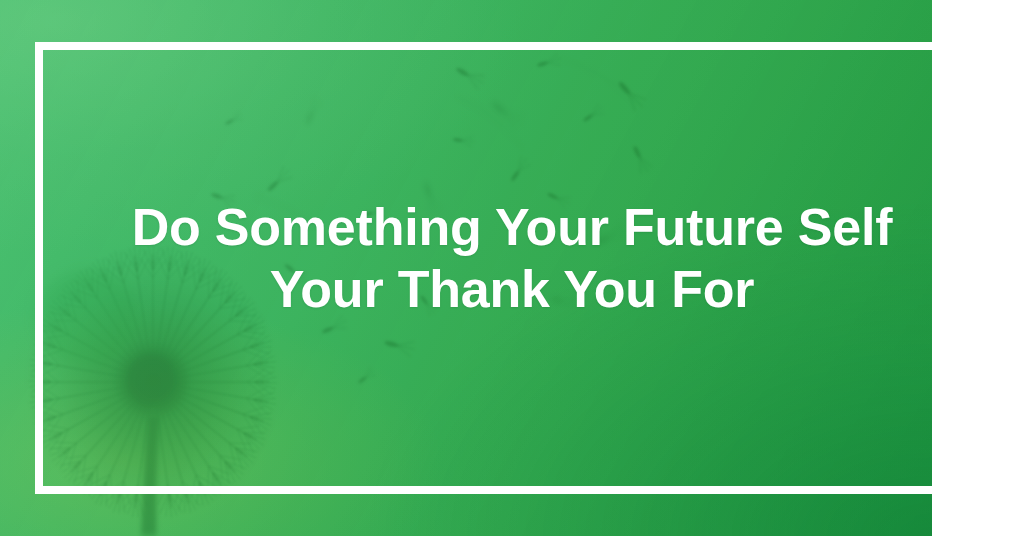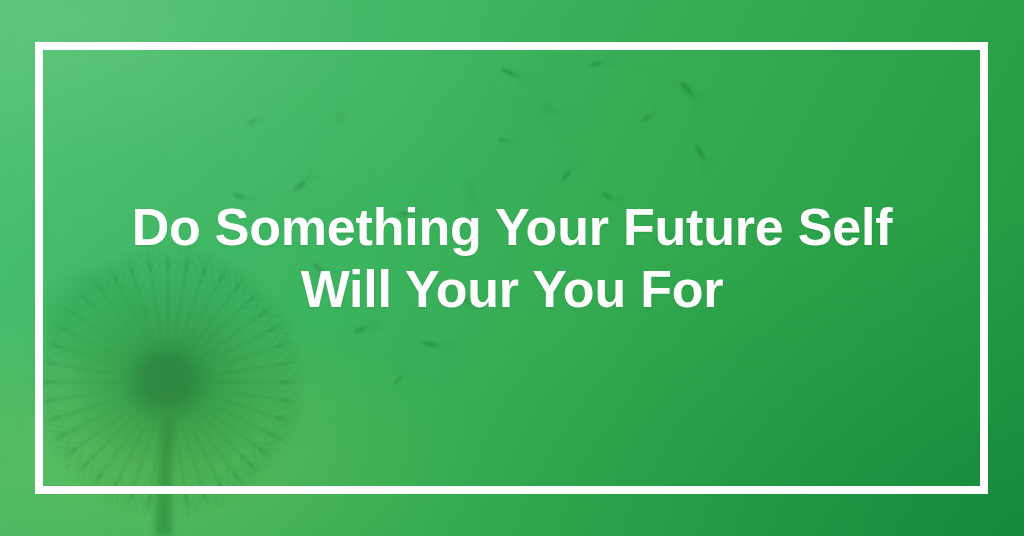--- a/index.html
+++ b/index.html
@@ -7,21 +7,21 @@
     margin: 0;
     padding: 0;
     background: #ffffff;
   }
   body {
     font-family: "Liberation Sans", sans-serif;
   }
 
   #banner {
     position: relative;
-    width: 1024px;
+    width: 932px;
     height: 536px;
     overflow: hidden;
     background: #3bb264;
   }
 
   
   .bg-base {
     position: absolute;
     inset: 0;
     background:
@@ -395,16 +395,16 @@
     </svg>
   </div>
 
   <div class="tint-layer"></div>
   <div class="bg-shade-br"></div>
 
   <div class="frame"></div>
 
   <div class="headline">
     <span class="line">Do Something Your Future Self</span>
-    <span class="line">Will Your You For</span>
+    <span class="line">Your Thank You For</span>
   </div>
 
 </div>
 
 </body></html>

